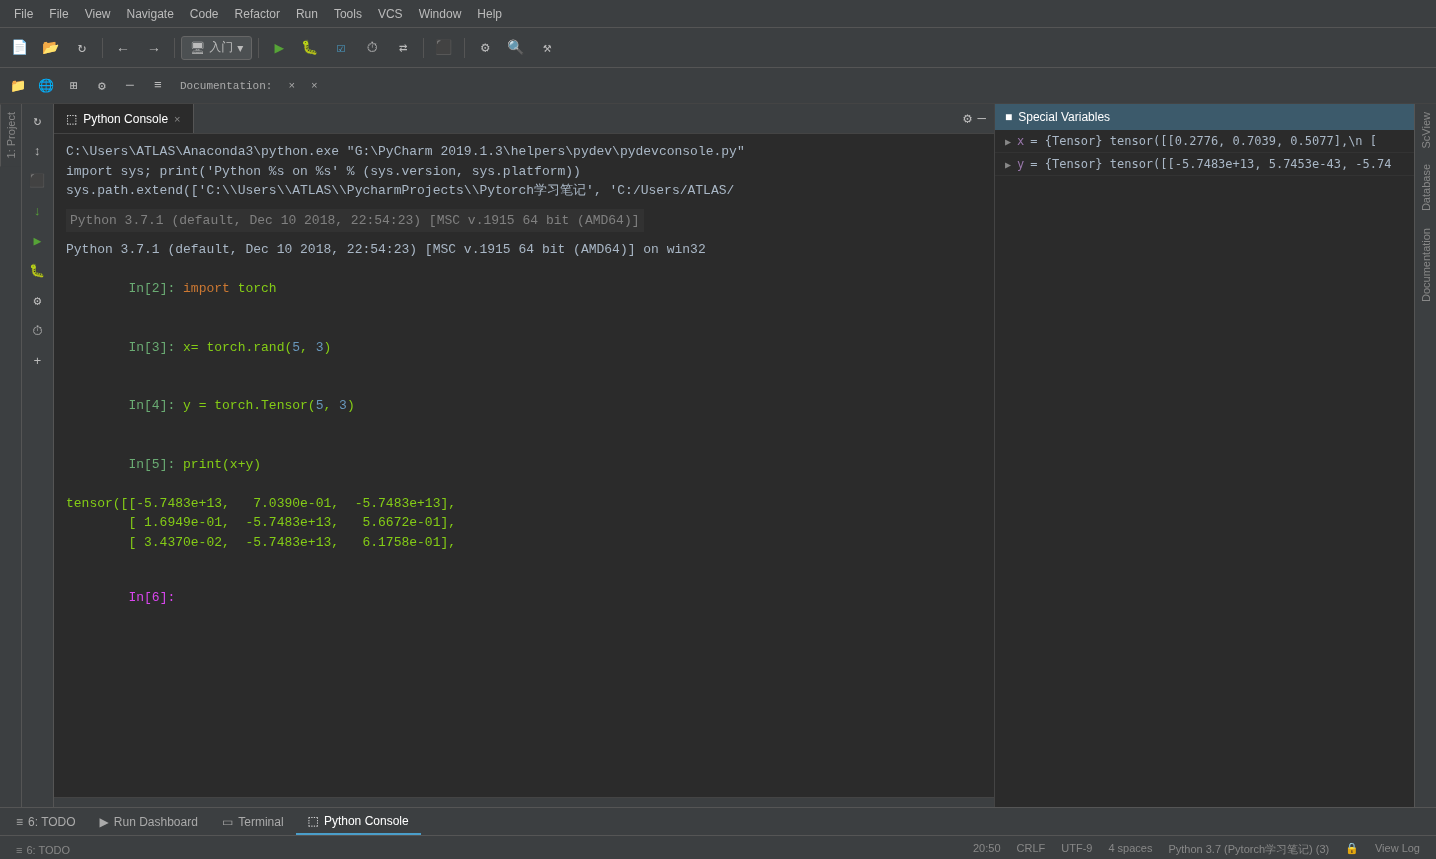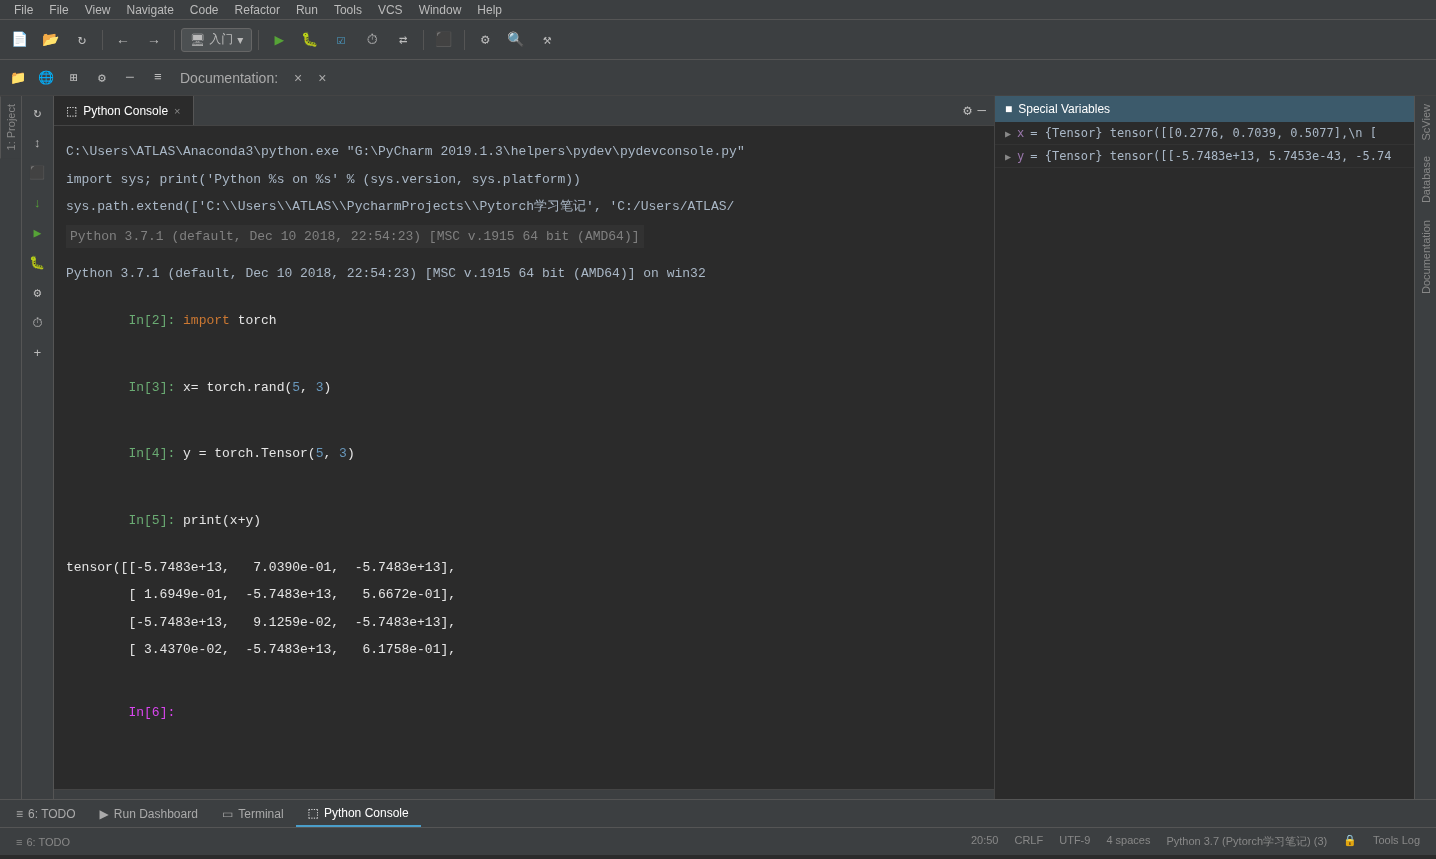--- a/index.html
+++ b/index.html
@@ -9,21 +9,21 @@
       background: #2b2b2b;
       font-family: 'Consolas', 'Courier New', monospace;
       overflow: hidden;
       color: #a9b7c6;
       font-size: 13px;
     }
 
     
     .menubar {
       background: #3c3f41;
-      height: 20px;
+      height: 28px;
       display: flex;
       align-items: center;
       padding: 0 8px;
       gap: 4px;
       border-bottom: 1px solid #555;
     }
     .menubar-item {
       color: #bbbbbb;
       font-size: 12px;
       padding: 2px 6px;
@@ -89,24 +89,24 @@
       height: 24px;
       display: flex;
       align-items: center;
       justify-content: center;
       color: #bbbbbb;
       cursor: pointer;
       border-radius: 3px;
       font-size: 13px;
     }
     .tab-label {
-      font-size: 14px;
+      font-size: 11px;
       color: #aaaaaa;
       padding: 2px 6px;
-      font-family: Liberation Sans, sans-serif;
+      font-family: Liberation Mono, monospace;
     }
 
     
     .left-sidebar {
       width: 32px;
       background: #3c3f41;
       display: flex;
       flex-direction: column;
       align-items: center;
       padding-top: 4px;
@@ -183,27 +183,26 @@
       flex: 1;
       padding: 8px 12px;
       overflow-y: auto;
       font-size: 13px;
       line-height: 1.5;
       background: #2b2b2b;
     }
     .console-line {
       white-space: pre;
       font-family: 'Consolas', 'Courier New', monospace;
-      margin-top: 8px;
     }
     .cmd-path { color: #a9b7c6; }
     .cmd-import { color: #a9b7c6; }
     .cmd-keyword { color: #cc7832; }
     .cmd-number { color: #6897bb; }
-    .output-text { color: #e5e5e5; }
+    .output-text { color: #84cc16; }
     .version-text { color: #808080; background: #323232; padding: 2px 4px; display: inline-block; }
     .version-text2 { color: #a9b7c6; }
     .prompt-green { color: #6aab73; }
     .prompt-active { color: #d946ef; }
 
     
     .right-panel {
       width: 420px;
       background: #2b2b2b;
       border-left: 1px solid #444;
@@ -462,21 +461,20 @@
         <span class="prompt-green">In[3]:</span><span class="output-text"> x= torch.rand(</span><span class="cmd-number">5</span><span class="output-text">, </span><span class="cmd-number">3</span><span class="output-text">)</span>
       </div>
       <div class="console-line">
         <span class="prompt-green">In[4]:</span><span class="output-text"> y = torch.Tensor(</span><span class="cmd-number">5</span><span class="output-text">, </span><span class="cmd-number">3</span><span class="output-text">)</span>
       </div>
       <div class="console-line">
         <span class="prompt-green">In[5]:</span><span class="output-text"> print(x+y)</span>
       </div>
       <div class="console-line output-text">tensor([[-5.7483e+13,   7.0390e-01,  -5.7483e+13],</div>
       <div class="console-line output-text">        [ 1.6949e-01,  -5.7483e+13,   5.6672e-01],</div>
-      <div class="console-line output-text">        [-5.7483e+13,   9.1259e-02,  -5.7483e+13],</div>
       <div class="console-line output-text">        [ 3.4370e-02,  -5.7483e+13,   6.1758e-01],</div>
       <div style="height: 16px;"></div>
       <div class="console-line">
         <span class="prompt-active">In[6]:</span><span class="output-text"> </span>
       </div>
     </div>
 
     <div class="hscroll"></div>
   </div>
 
@@ -542,16 +540,16 @@
     <div class="statusbar-item">
       <span>4 spaces</span>
     </div>
     <div class="statusbar-item">
       <span>Python 3.7 (Pytorch学习笔记) (3)</span>
     </div>
     <div class="statusbar-item">
       <span>🔒</span>
     </div>
     <div class="statusbar-item">
-      <span>Tools Log</span>
+      <span>View Log</span>
     </div>
   </div>
 </div>
 
 </body></html>

